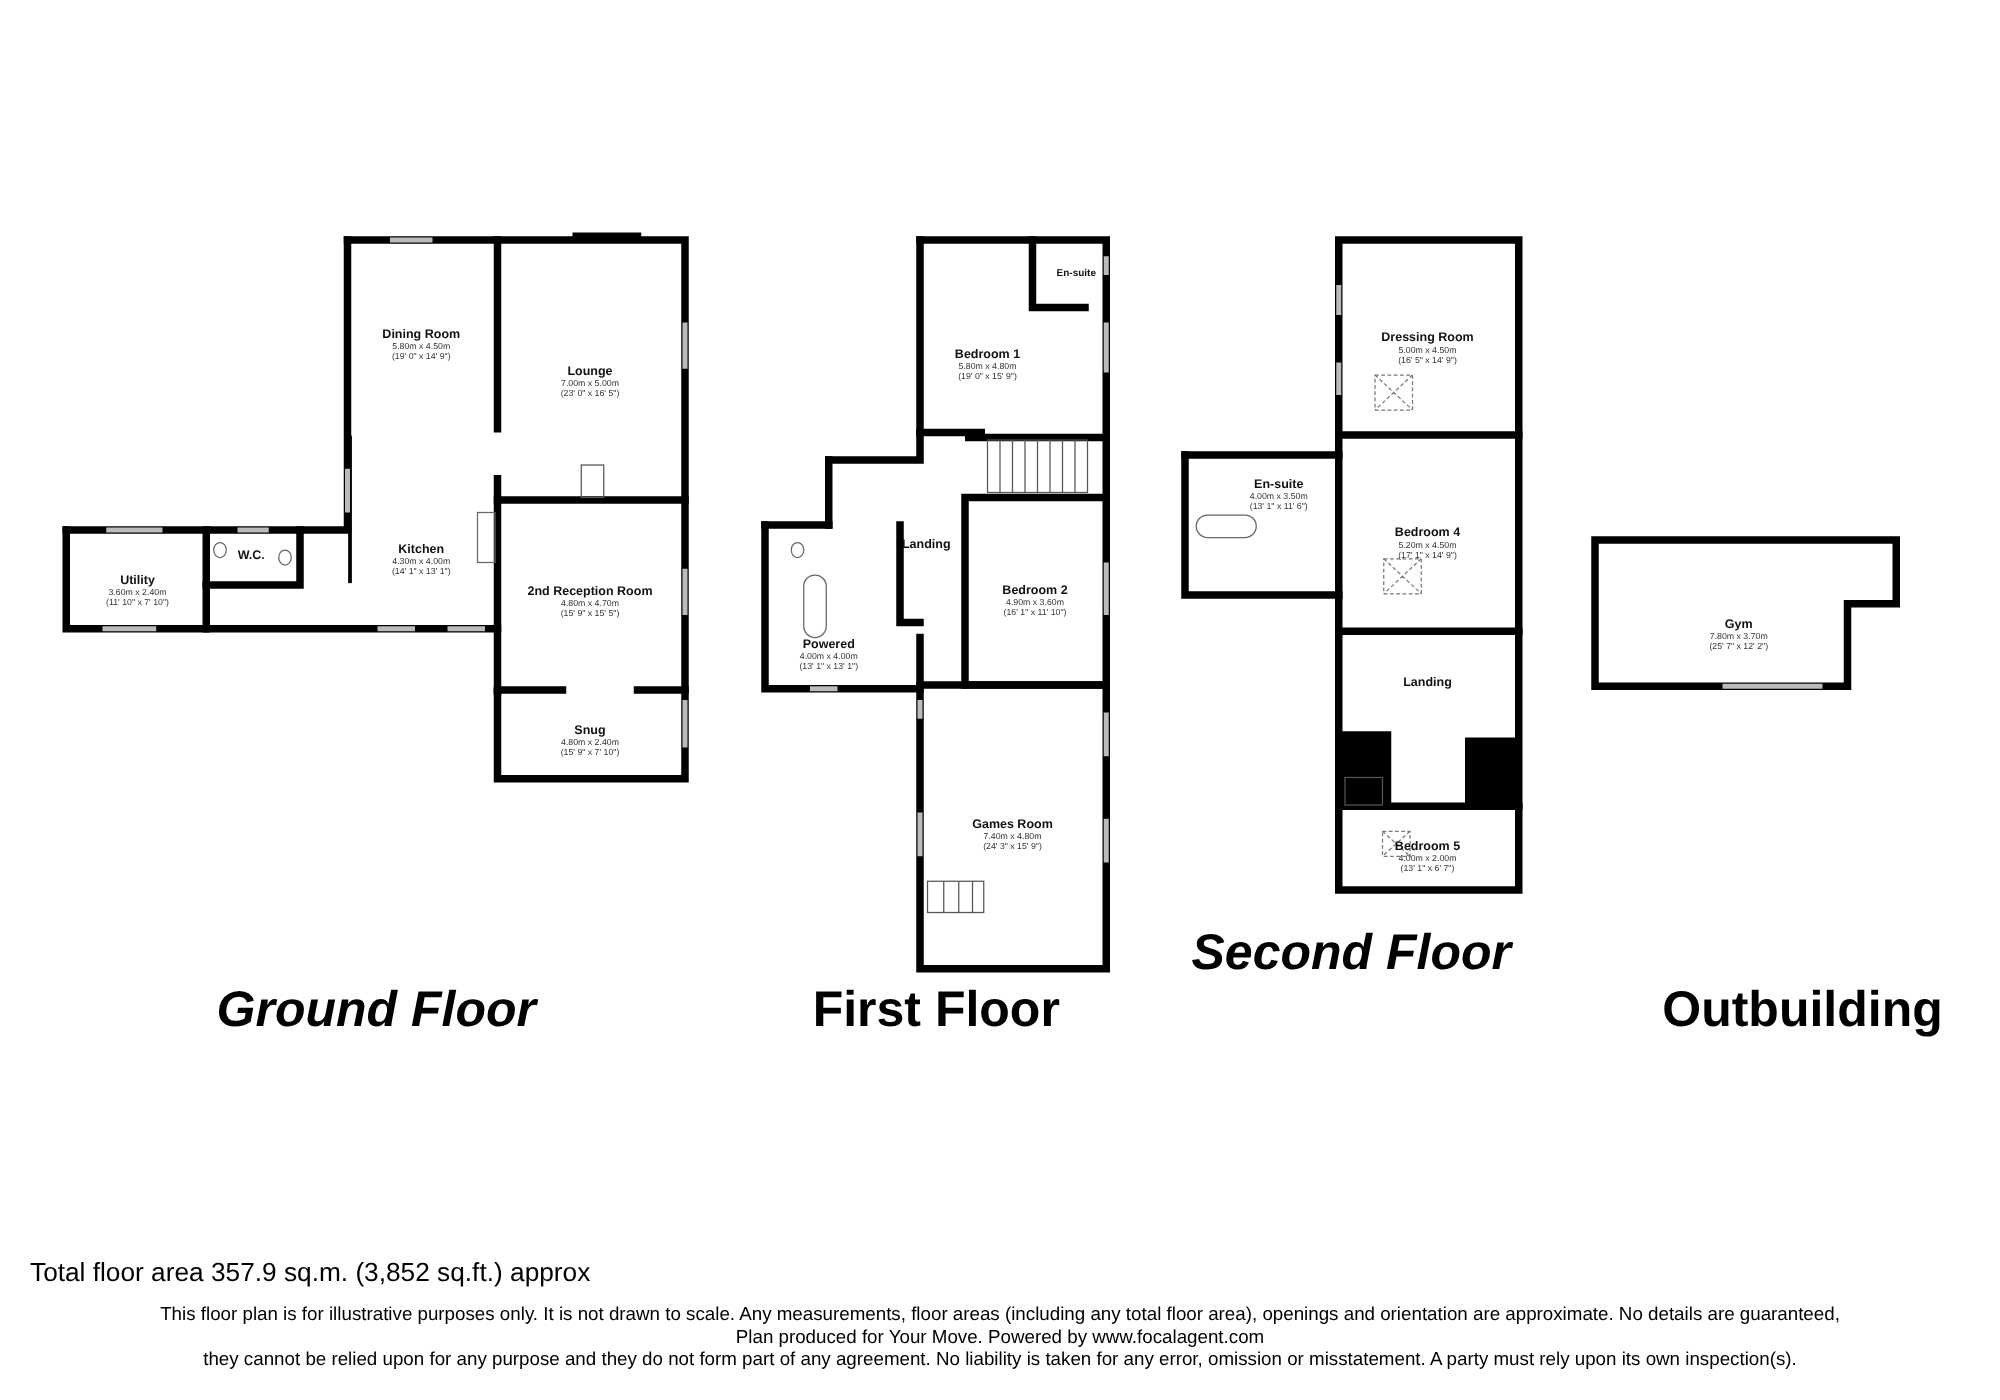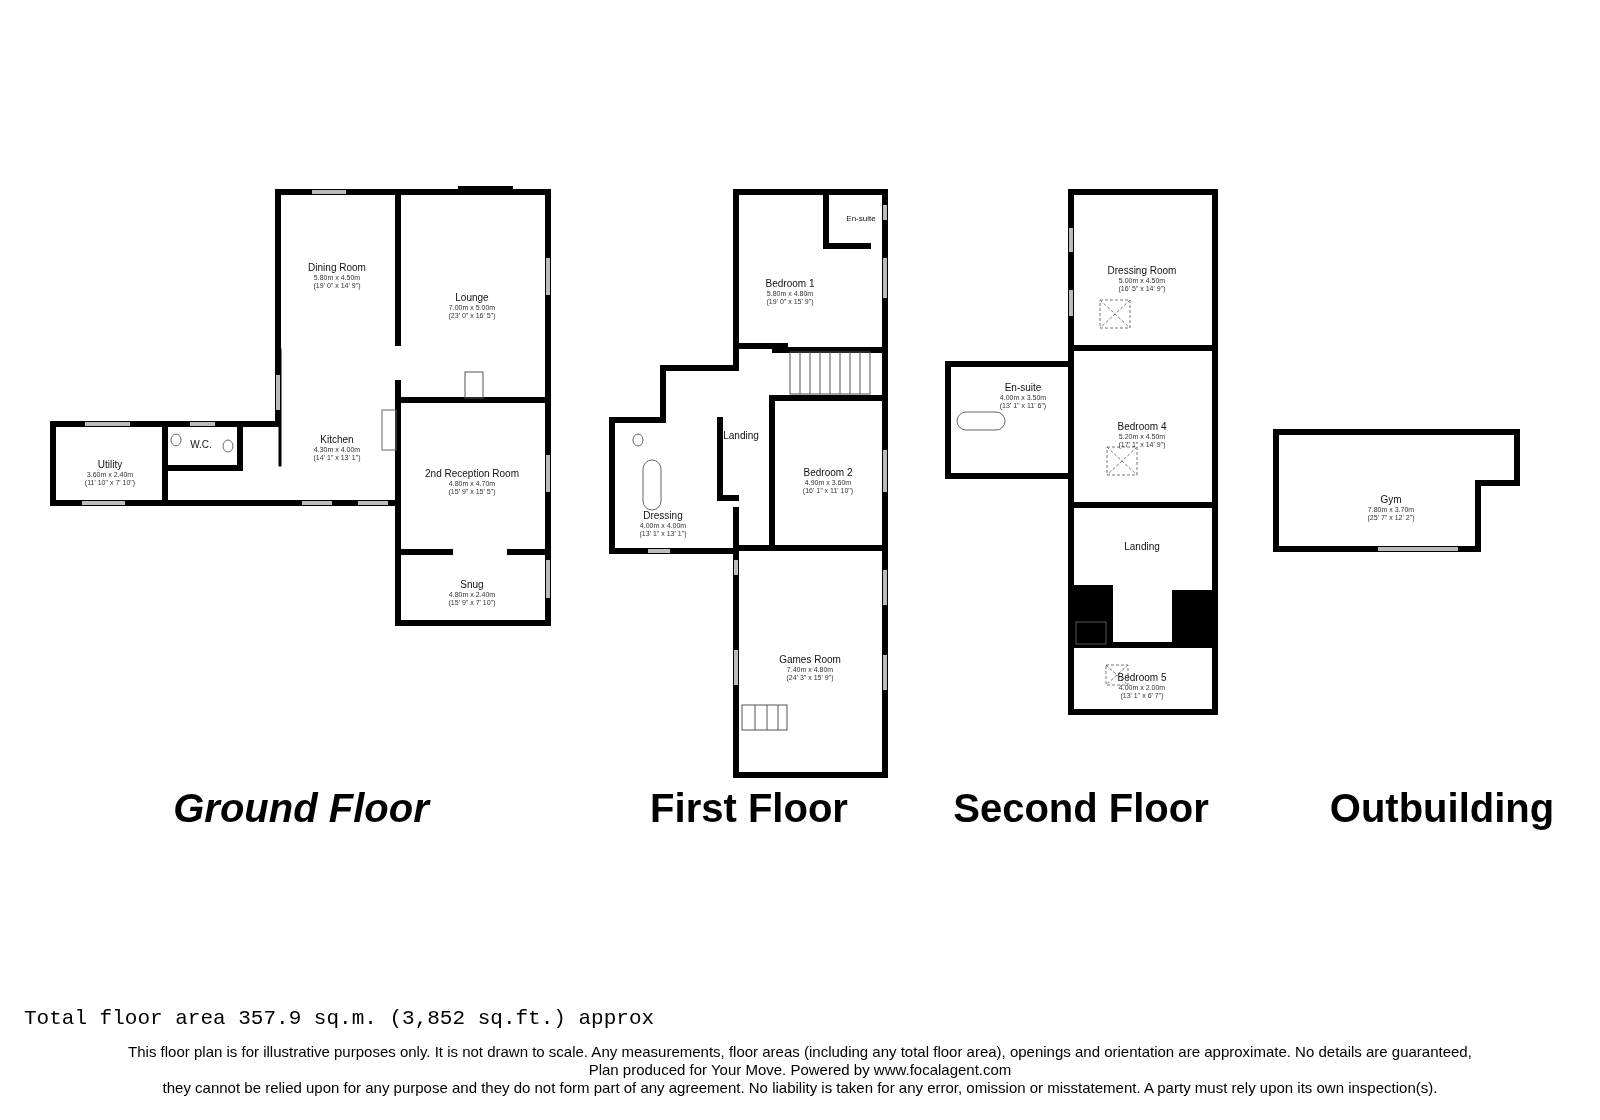--- a/index.html
+++ b/index.html
@@ -1,22 +1,22 @@
 <!DOCTYPE html>
 <html><head>
 <meta charset="utf-8">
 <style>
   html,body{margin:0;padding:0;background:#fff;}
   body{width:1600px;height:1120px;position:relative;overflow:hidden;font-family:"Liberation Sans",sans-serif;color:#000;}
   svg#plan{position:absolute;left:0;top:0;}
   .room-label{position:absolute;text-align:center;line-height:1.15;transform:translateX(-50%);white-space:nowrap;}
-  .room-name{font-size:10px;color:#111;}
+  .room-name{font-size:10px;color:#111;font-weight:bold;}
   .room-dim{font-size:7px;color:#333;}
   .floor-title{position:absolute;font-weight:bold;font-size:40px;transform:translateX(-50%);white-space:nowrap;}
-  .total{position:absolute;left:24px;top:1007px;font-size:21px;font-family:Liberation Mono, monospace;}
+  .total{position:absolute;left:24px;top:1007px;font-size:21px;}
   .disclaimer{position:absolute;left:30px;width:1540px;top:1043px;text-align:center;font-size:15px;line-height:18px;}
 </style>
 </head>
 <body>
 
 <svg id="plan" width="1600" height="1120" viewBox="0 0 1600 1120">
   <g fill="none" stroke="#000" stroke-width="6" stroke-linecap="square">
 
     <g>
       <path d="M278 192 H548 V623 H398 V553"></path>
@@ -160,21 +160,21 @@
 </div>
 <div class="room-label" style="left:741px;top:430px;">
   <div class="room-name">Landing</div>
 </div>
 <div class="room-label" style="left:828px;top:467px;">
   <div class="room-name">Bedroom 2</div>
   <div class="room-dim">4.90m x 3.60m</div>
   <div class="room-dim">(16' 1" x 11' 10")</div>
 </div>
 <div class="room-label" style="left:663px;top:510px;">
-  <div class="room-name">Dressing</div>
+  <div class="room-name">Powered</div>
   <div class="room-dim">4.00m x 4.00m</div>
   <div class="room-dim">(13' 1" x 13' 1")</div>
 </div>
 <div class="room-label" style="left:810px;top:654px;">
   <div class="room-name">Games Room</div>
   <div class="room-dim">7.40m x 4.80m</div>
   <div class="room-dim">(24' 3" x 15' 9")</div>
 </div>
 
 <div class="room-label" style="left:1142px;top:265px;">
@@ -202,21 +202,21 @@
 </div>
 
 <div class="room-label" style="left:1391px;top:494px;">
   <div class="room-name">Gym</div>
   <div class="room-dim">7.80m x 3.70m</div>
   <div class="room-dim">(25' 7" x 12' 2")</div>
 </div>
 
 <div class="floor-title" style="left:301px;top:786px;font-style:italic;">Ground Floor</div>
 <div class="floor-title" style="left:749px;top:786px;">First Floor</div>
-<div class="floor-title" style="left:1081px;top:786px;">Second Floor</div>
+<div class="floor-title" style="left:1081px;top:740px;font-style:italic;">Second Floor</div>
 <div class="floor-title" style="left:1442px;top:786px;">Outbuilding</div>
 
 <div class="total">Total floor area 357.9 sq.m. (3,852 sq.ft.) approx</div>
 <div class="disclaimer">
   <div>This floor plan is for illustrative purposes only. It is not drawn to scale. Any measurements, floor areas (including any total floor area), openings and orientation are approximate. No details are guaranteed,</div>
   <div>Plan produced for Your Move. Powered by www.focalagent.com</div>
   <div>they cannot be relied upon for any purpose and they do not form part of any agreement. No liability is taken for any error, omission or misstatement. A party must rely upon its own inspection(s).</div>
 </div>
 
 </body></html>

